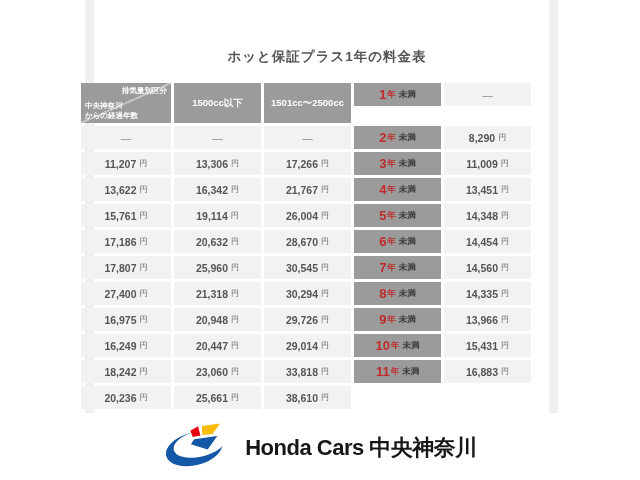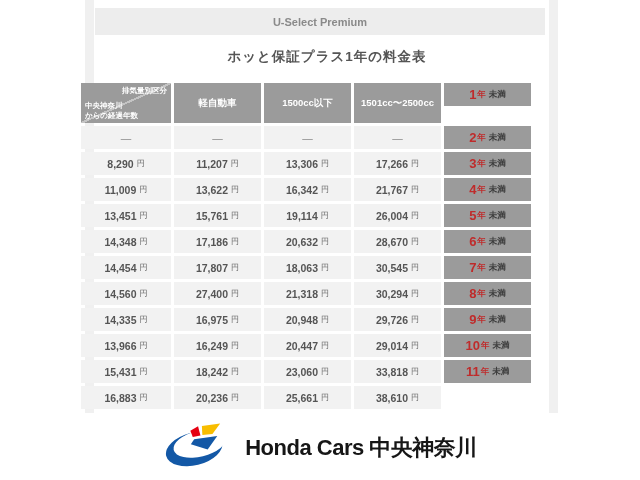--- a/index.html
+++ b/index.html
@@ -50,31 +50,29 @@
   .logo-mark{width:72px;height:50px;margin-right:10px;flex:0 0 auto;}
   .brand-text{font-size:22px;font-weight:bold;color:#161616;letter-spacing:-0.5px;white-space:nowrap;}
 </style>
 </head>
 <body>
 
 <div class="gutter left"></div>
 <div class="gutter right"></div>
 
 <div class="tabs">
-  <div class="tab inactive">U-Select Premium</div>
 </div>
 
 <div class="page-title">ホッと保証プラス1年の料金表</div>
 
 <div class="price-table" id="grid">
   <div class="cell corner-cell">
     <span class="corner-top">排気量別区分</span>
     <span class="corner-bottom"><span>中央神奈川</span><br><span>からの経過年数</span></span>
   </div>
-  <div class="cell head-cell">軽自動車</div>
   <div class="cell head-cell">1500cc以下</div>
   <div class="cell head-cell">1501cc〜2500cc</div>
 
   <div class="cell label-cell">
     <span class="yr-num">1</span>
       <span class="yr-suffix">年</span>
       <span class="yr-miman">未満</span>
   </div>
   <div class="cell data-cell">
     <span class="val dash">—</span>
@@ -184,21 +182,21 @@
   </div>
   <div class="cell data-cell">
     <span class="val">14,454</span>
       <span class="unit">円</span>
   </div>
   <div class="cell data-cell">
     <span class="val">17,807</span>
       <span class="unit">円</span>
   </div>
   <div class="cell data-cell">
-    <span class="val">18,063</span>
+    <span class="val">25,960</span>
       <span class="unit">円</span>
   </div>
   <div class="cell data-cell">
     <span class="val">30,545</span>
       <span class="unit">円</span>
   </div>
 
   <div class="cell label-cell">
     <span class="yr-num">7</span>
       <span class="yr-suffix">年</span>

